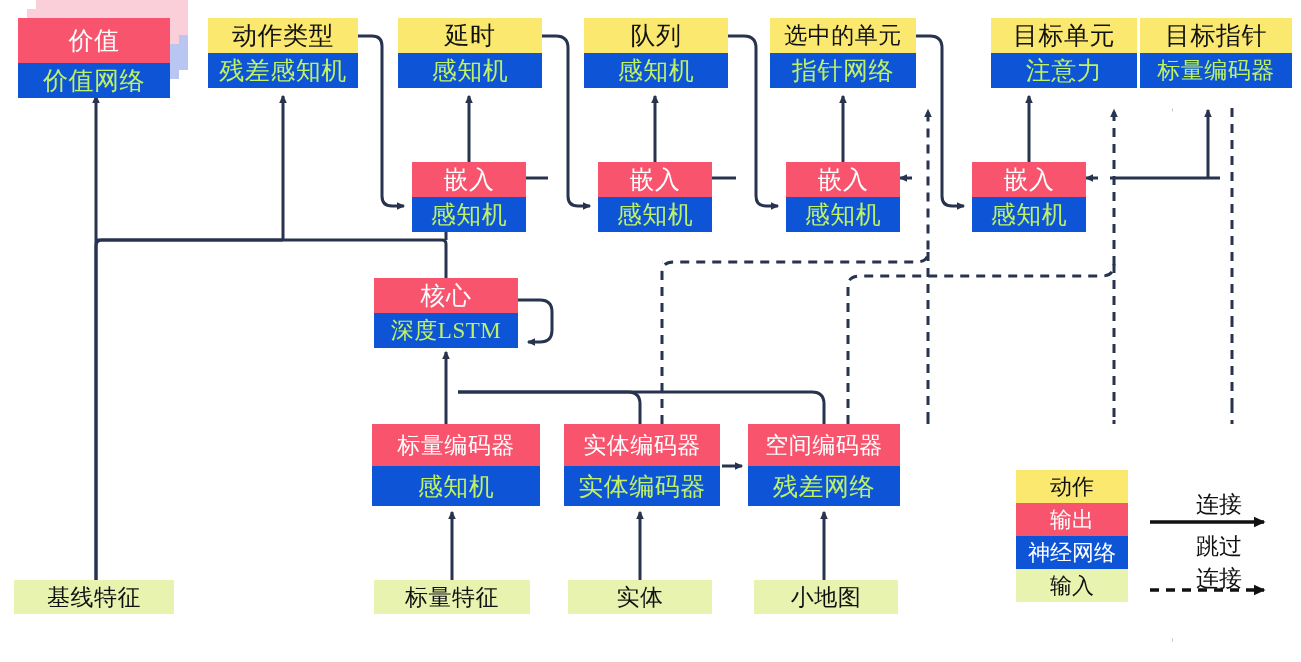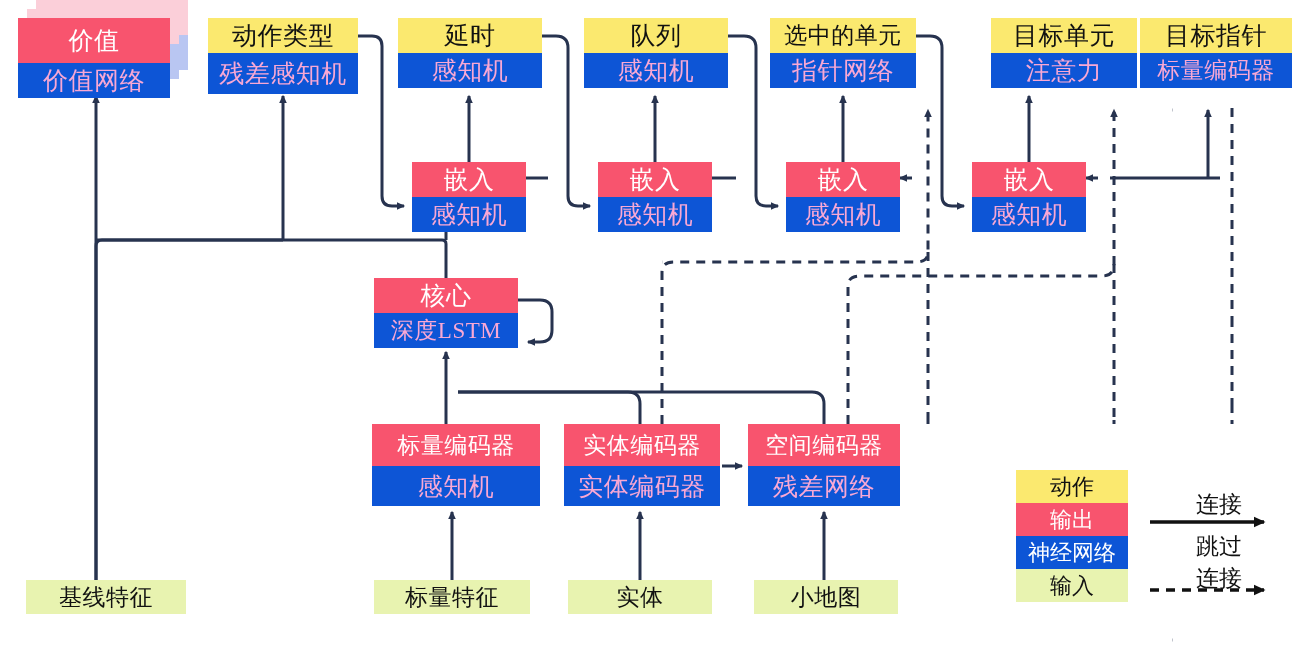--- a/index.html
+++ b/index.html
@@ -6,21 +6,21 @@
   body{width:1301px;height:662px;overflow:hidden;
        font-family:"Liberation Serif","DejaVu Serif",serif;}
   #stage{position:relative;width:1301px;height:662px;}
   svg#wires{position:absolute;left:0;top:0;width:1301px;height:662px;overflow:visible;}
 
   .node{position:absolute;box-sizing:border-box;z-index:3;}
   .half{display:flex;align-items:center;justify-content:center;
         white-space:nowrap;line-height:1;letter-spacing:.5px;}
   .act  {background:#fbe96f;color:#111111;}
   .out  {background:#f8546e;color:#ffffff;}
-  .nn   {background:#0d55d6;color:#f9a8d4;}
+  .nn   {background:#0d55d6;color:#bef264;}
   .inp  {background:#e8f3b0;color:#111111;}
 
   .ghost{position:absolute;z-index:1;}
   .g-pink{background:#fbcfd9;}
   .g-blue{background:#b9c6f2;}
 
   #legend{position:absolute;z-index:4;}
   .legend-sw{display:flex;align-items:center;justify-content:center;white-space:nowrap;}
   .leg-txt{position:absolute;white-space:nowrap;color:#111;z-index:4;}
 </style>
@@ -133,21 +133,21 @@
       <div class="ghost" style="left: 27px; top: 9px; width: 152px; height: 70px; background: transparent;">
         <div class="g-pink" style="height: 35px;"></div>
         <div class="g-blue" style="height: 35px;"></div>
       </div>
       <div class="node" style="left: 18px; top: 18px; width: 152px;">
         <div class="half out" style="height: 45px; font-size: 25px;">价值</div>
         <div class="half nn" style="height: 35px; font-size: 25px;">价值网络</div>
       </div>
       <div class="node" style="left: 208px; top: 18px; width: 150px;">
         <div class="half act" style="height: 35px; font-size: 25px;">动作类型</div>
-        <div class="half nn" style="height: 41px; font-size: 25px;">残差感知机</div>
+        <div class="half nn" style="height: 35px; font-size: 25px;">残差感知机</div>
       </div>
       <div class="node" style="left: 398px; top: 18px; width: 144px; border-radius: 26px;">
         <div class="half act" style="height: 35px; font-size: 25px;">延时</div>
         <div class="half nn" style="height: 35px; font-size: 25px;">感知机</div>
       </div>
       <div class="node" style="left: 584px; top: 18px; width: 144px;">
         <div class="half act" style="height: 35px; font-size: 25px;">队列</div>
         <div class="half nn" style="height: 35px; font-size: 25px;">感知机</div>
       </div>
       <div class="node" style="left: 770px; top: 18px; width: 146px;">
@@ -187,21 +187,21 @@
         <div class="half nn" style="height: 40px; font-size: 25px;">感知机</div>
       </div>
       <div class="node" style="left: 564px; top: 424px; width: 156px;">
         <div class="half out" style="height: 42px; font-size: 23px;">实体编码器</div>
         <div class="half nn" style="height: 40px; font-size: 25px;">实体编码器</div>
       </div>
       <div class="node" style="left: 748px; top: 424px; width: 152px;">
         <div class="half out" style="height: 42px; font-size: 23px;">空间编码器</div>
         <div class="half nn" style="height: 40px; font-size: 25px;">残差网络</div>
       </div>
-      <div class="node" style="left: 26px; top: 580px; width: 160px;">
+      <div class="node" style="left: 14px; top: 580px; width: 160px;">
         <div class="half inp" style="height: 34px; font-size: 23px;">基线特征</div>
       </div>
       <div class="node" style="left: 374px; top: 580px; width: 156px;">
         <div class="half inp" style="height: 34px; font-size: 23px;">标量特征</div>
       </div>
       <div class="node" style="left: 568px; top: 580px; width: 144px;">
         <div class="half inp" style="height: 34px; font-size: 23px;">实体</div>
       </div>
       <div class="node" style="left: 754px; top: 580px; width: 144px;">
         <div class="half inp" style="height: 34px; font-size: 23px;">小地图</div>

